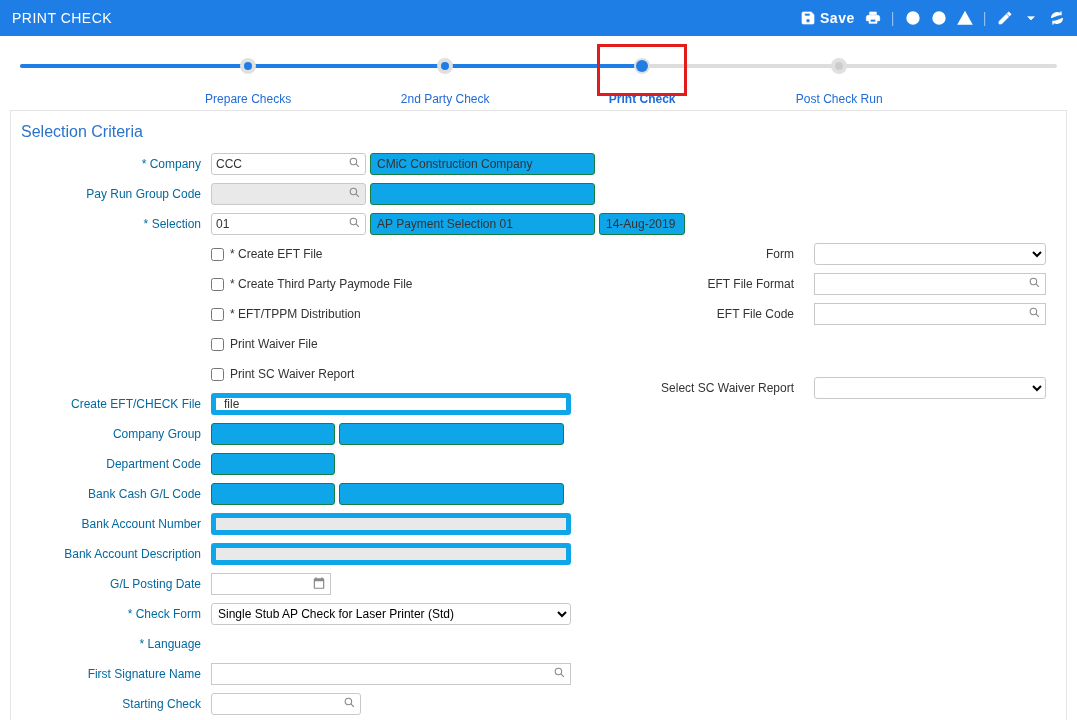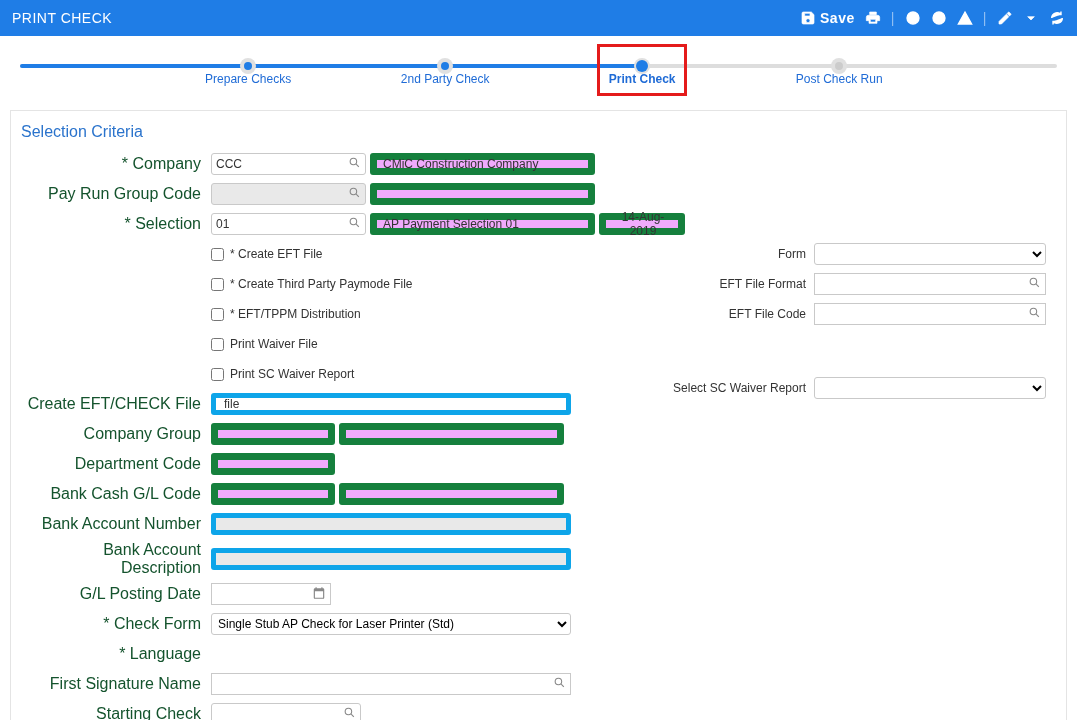--- a/index.html
+++ b/index.html
@@ -63,21 +63,21 @@
     background: #e0e0e0;
     transform: translateX(-50%);
     display:flex; align-items:center; justify-content:center;
     cursor: pointer;
   }
   .stepper-node .dot { width: 8px; height: 8px; border-radius: 50%; background: #1f7de6; }
   .stepper-node.active { width: 16px; height: 16px; background: #e0e0e0; }
   .stepper-node.active .dot { width: 12px; height: 12px; background: #1f7de6; }
   .stepper-label {
     position: absolute;
-    top: 20px;
+    top: 40px;
     transform: translateX(-50%);
     color: #1f6bd6;
     font-size: 12px;
     white-space: nowrap;
     cursor: pointer;
   }
   .stepper-label.active { font-weight: 700; }
 
   .highlight-box {
     position: absolute;
@@ -100,22 +100,22 @@
   .form-row {
     display: flex;
     align-items: center;
     margin-bottom: 4px;
     min-height: 26px;
   }
   .lbl {
     width: 190px;
     text-align: right;
     padding-right: 10px;
-    color: #14532d;
-    font-size: 16px;
+    color: #0369a1;
+    font-size: 12px;
   }
   .lbl .req::before { content: "* "; }
   .controls {
     display: flex;
     align-items: center;
     gap: 4px;
   }
   .widget {
     height: 22px;
     display: inline-flex;
@@ -128,22 +128,22 @@
     border: 1px solid #c9c9c9;
     background: #fff;
     width: 155px;
     justify-content: space-between;
     position: relative;
     cursor: text;
   }
   .input-lookup.readonly { background: #e9e9e9; cursor: default; }
   .input-lookup .mag { color: #888; margin-left:4px; cursor: pointer; }
   .readonly-box {
-    border: 7px solid #15803d;
-    background: #f0abfc;
+    border: 1px solid #15803d;
+    background: #0ea5e9;
     color: #333;
     padding-left: 6px;
   }
   .readonly-box.wide { width: 225px; }
   .readonly-box.narrow { width: 86px; text-align: center; }
   select.widget {
     border: 1px solid #c9c9c9;
     background: #fff;
     width: 360px;
     height: 22px;
@@ -161,20 +161,21 @@
     position: absolute;
     right: 20px;
     top: 130px;
   }
   .right-row {
     display:flex;
     align-items:center;
     justify-content: flex-end;
     margin-bottom: 4px;
     min-height: 26px;
+    gap: 12px;
   }
   .right-row .rlbl { margin-right: 8px; }
 
   .textbox {
     border: 5px solid #0ea5e9;
     background: #fff;
     width: 360px;
     cursor: text;
   }
   .textbox.readonly { background: #e9e9e9; cursor: default; }

